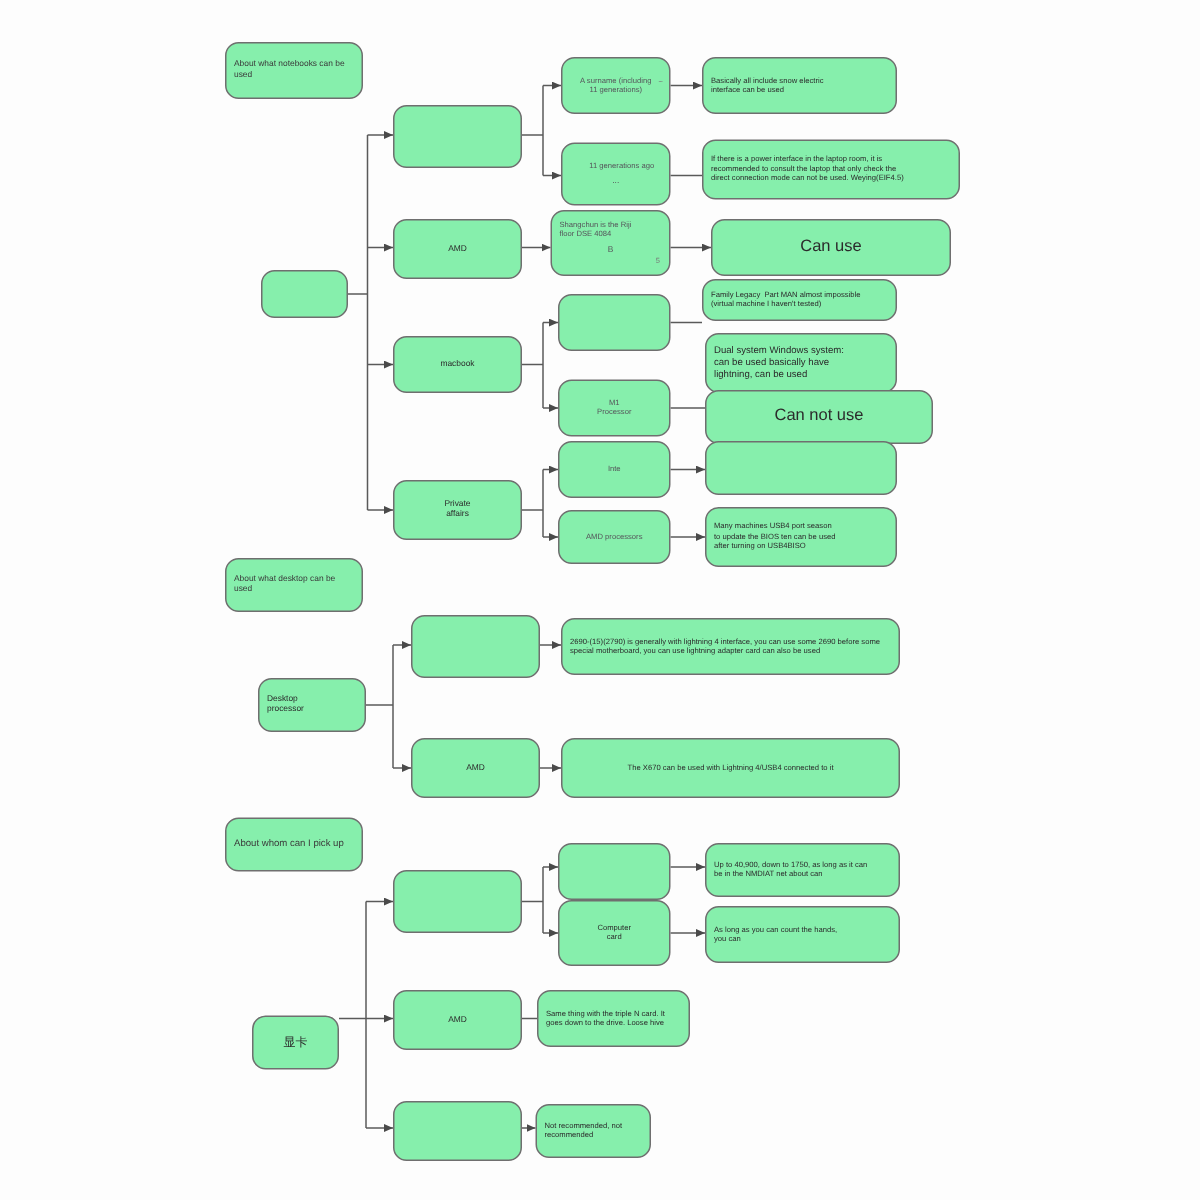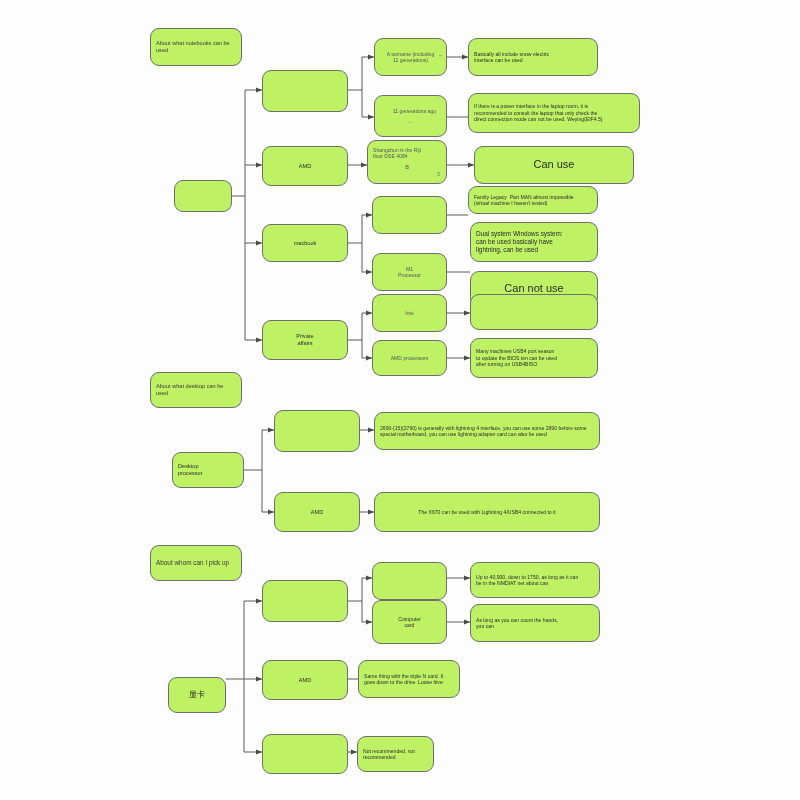--- a/index.html
+++ b/index.html
@@ -26,21 +26,21 @@
     top: 0;
     width: 800px;
     height: 800px;
     pointer-events: none;
   }
   .node {
     position: absolute;
     box-sizing: border-box;
     border: 1px solid #6f6f6f;
     border-radius: 9px;
-    background: #bef264;
+    background: #86efac;
     display: flex;
     align-items: center;
     box-shadow: 0 0 0 0 rgba(0,0,0,0);
   }
   .node .txt {
     display: block;
     width: 100%;
     line-height: 1.25;
     word-wrap: break-word;
     white-space: pre-wrap;
@@ -208,21 +208,21 @@
 lightning, can be used</span>
   </div>
 
   <div class="node al-center small" style="left:262px; top:320px; width:86px; height:40px;">
     <span class="txt">Private
 affairs</span>
   </div>
   <div class="node al-center tiny blur" style="left:372px; top:294px; width:75px; height:38px;">
     <span class="txt">Inte</span>
   </div>
-  <div class="node al-center big" style="left:470px; top:271px; width:128px; height:36px;">
+  <div class="node al-center big" style="left:470px; top:260px; width:152px; height:36px;">
     <span class="txt">Can not use</span>
   </div>
 
   <div class="node al-center tiny blur" style="left:372px; top:340px; width:75px; height:36px;">
     <span class="txt">AMD processors</span>
   </div>
   <div class="node al-left tiny" style="left:470px; top:338px; width:128px; height:40px;">
     <span class="txt">Many machines USB4 port season
 to update the BIOS ten can be used
 after turning on USB4BISO</span>

